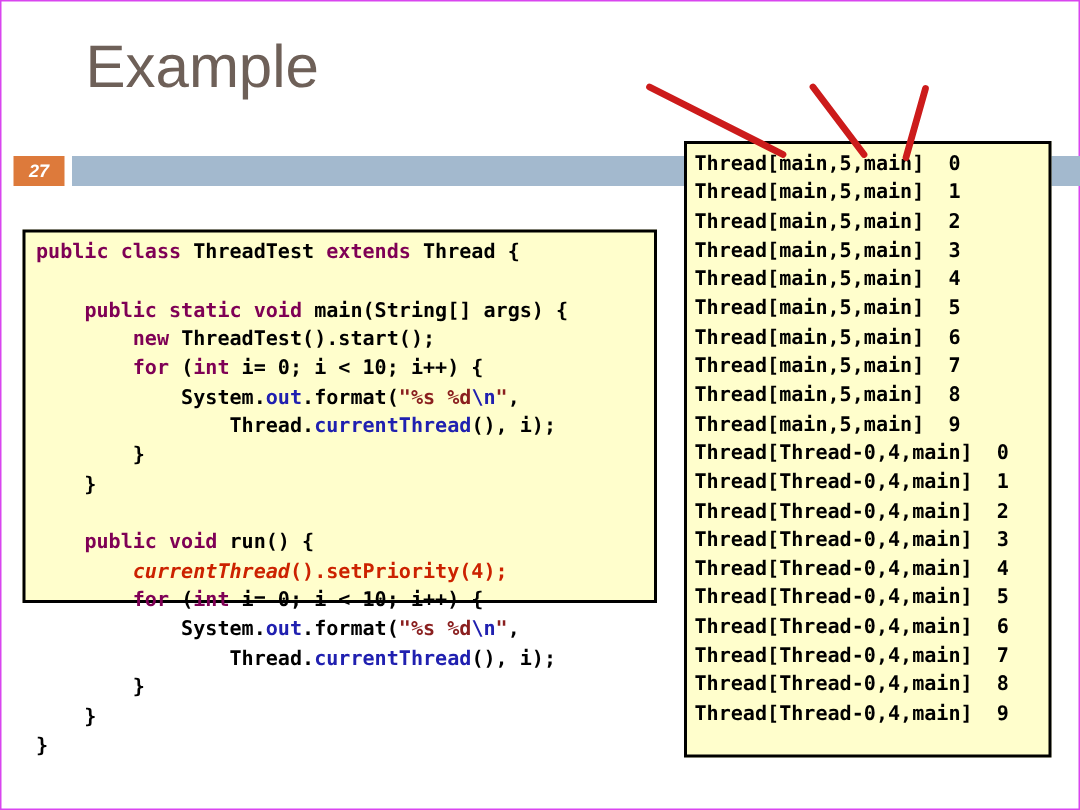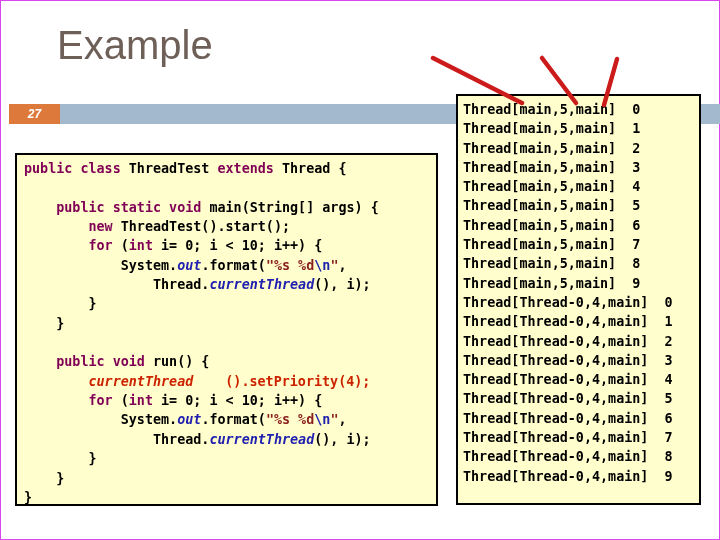--- a/index.html
+++ b/index.html
@@ -11,45 +11,45 @@
 
   .title {
     position:absolute; left:56px; top:22px; margin:0;
     font-size:40px; font-weight:400; color:#6e6058;
   }
   .annotation {
     position:absolute; left:318px; top:27px;
     font-size:22px; color:var(--annotation_red,#cc1b1b); white-space:nowrap;
   }
   .page-badge {
-    position:absolute; left:8px; top:103px; width:51px; height:20px;
+    position:absolute; left:8px; top:103px; width:34px; height:20px;
     background:var(--badge,#dd7a3b); color:#ffffff;
     font-size:12px; font-style:italic; font-weight:bold;
     display:flex; align-items:center; justify-content:center; z-index:1;text-align:center;
   }
   .accent-bar {
     position:absolute; left:47px; top:103px; width:673px; height:20px;
     background:var(--accent_bar,#a3b9ce); z-index:0;
   }
 
   .codebox {
     position:absolute; box-sizing:border-box; margin:0; z-index:2;
     background:var(--box_bg,#fffecc); border:2px solid #000;
     font-family:"DejaVu Sans Mono", monospace; font-weight:bold;
     font-size:13.4px; color:#000; white-space:pre;
   }
-  .code-block  { left:14px;  top:152px; width:423px; height:353px; padding:4px 0 0 7px; line-height:19.35px; }
+  .code-block  { left:14px;  top:152px; width:423px; height:249px; padding:4px 0 0 7px; line-height:19.35px; }
   .output-block{ left:455px; top:93px;  width:245px; height:411px; padding:4px 0 1px 5px; line-height:19.3px; }
 
   .seg-k  { color:var(--keyword,#7f0055); }
   .seg-p  { color:#000000; }
-  .seg-i  { color:var(--member,#2020b0); font-style:italic; }
+  .seg-i  { color:var(--member,#2020b0); }
   .seg-e  { color:var(--member,#2020b0); }
   .seg-s  { color:var(--string,#8a1f1f); }
-  .seg-r  { color:var(--highlight,#cc2200);padding-left:32px; }
+  .seg-r  { color:var(--highlight,#cc2200); }
   .seg-ri { color:var(--highlight,#cc2200); font-style:italic; }
 
   .arrows { position:absolute; left:0; top:0; z-index:3; pointer-events:none; }
   .arrows line { stroke:var(--annotation_red,#cc1b1b); stroke-width:4.5; stroke-linecap:round; }
 </style>
 </head>
 <body>
 
 <div class="slide">
 

